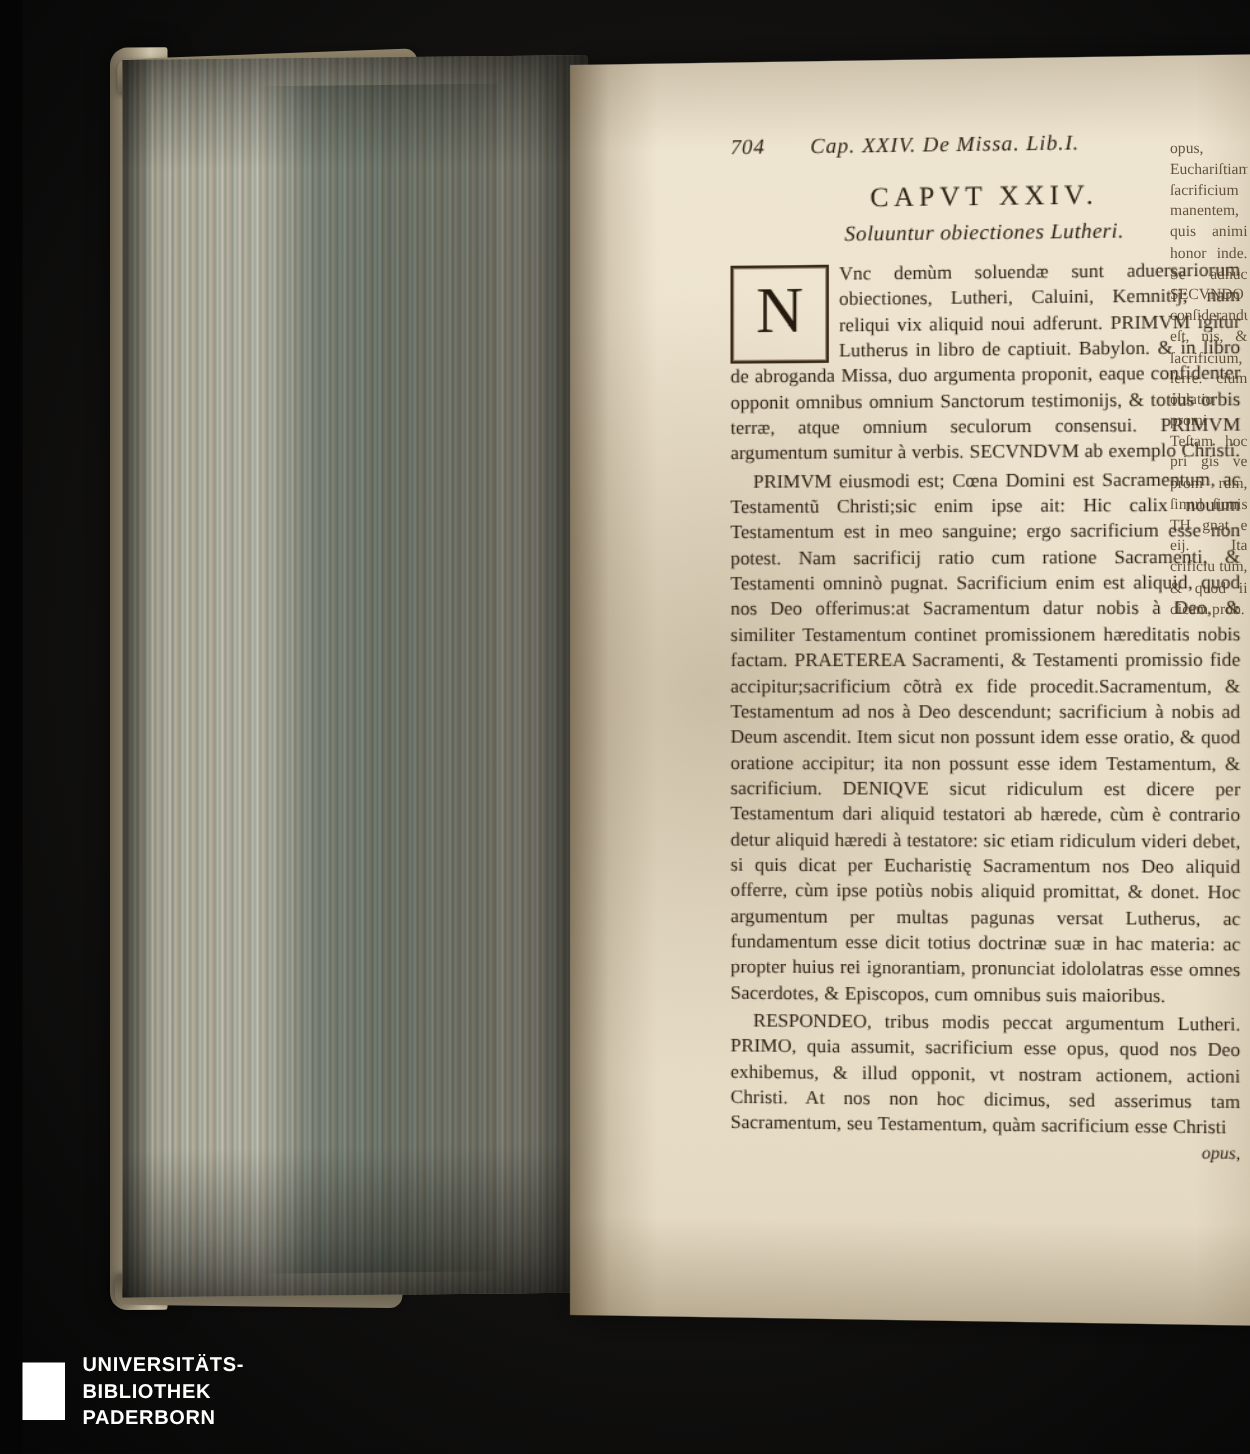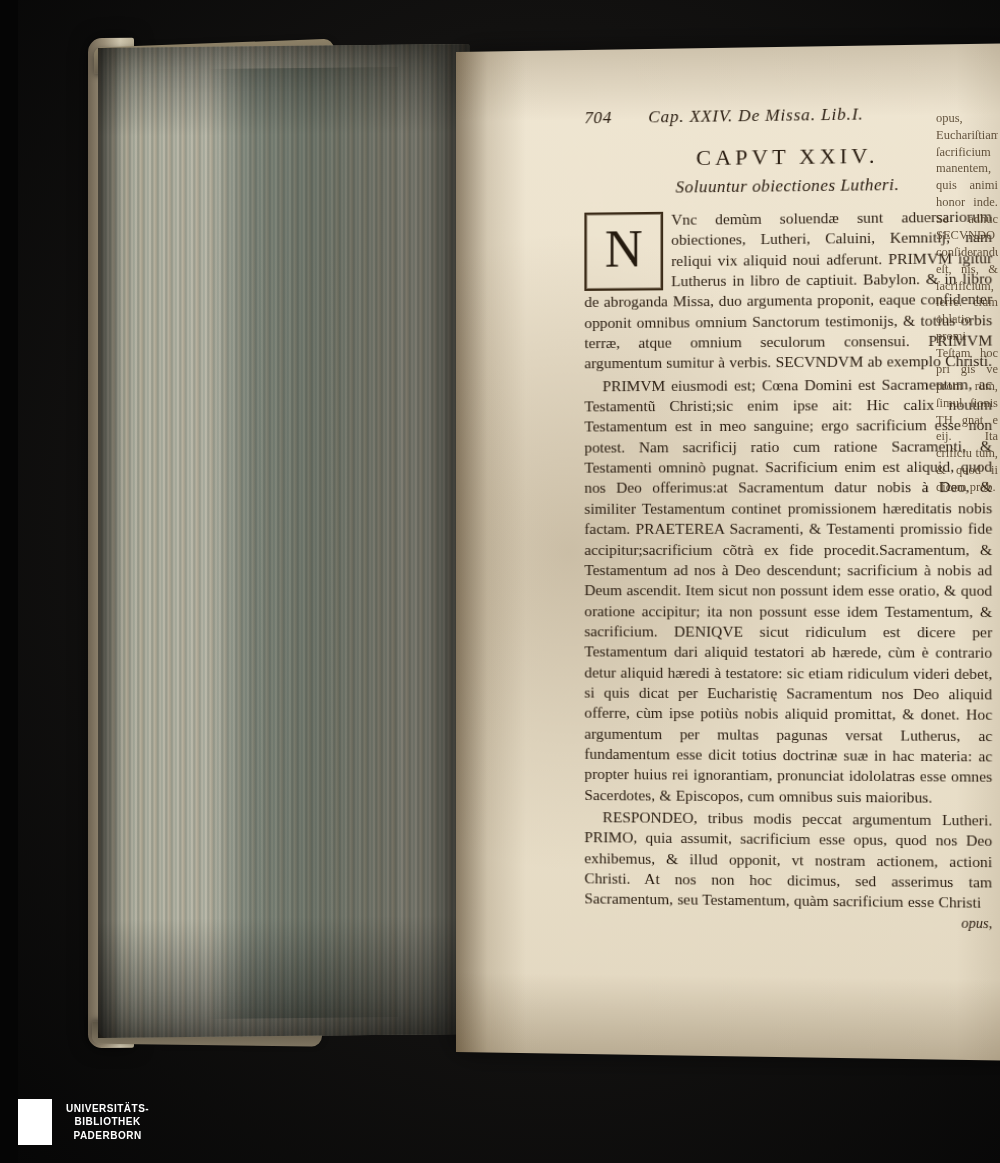--- a/index.html
+++ b/index.html
@@ -246,26 +246,25 @@
     gap: 14px;
   }
   .wm-mark {
     width: 34px;
     height: 46px;
     background: #ffffff;
   }
   .wm-text {
     color: #ffffff;
     font-family: "Liberation Sans", sans-serif;
-    font-size: 10px;
+    font-size: 16px;
     font-weight: bold;
     letter-spacing: .5px;
     line-height: 1.32;
     text-transform: uppercase;
-    text-align: center;
   }
   .wm-text span { display: block; }
 </style>
 </head>
 <body>
 
 <div id="page">
 
   <div class="backdrop"></div>
   <div class="left-strip"></div>

